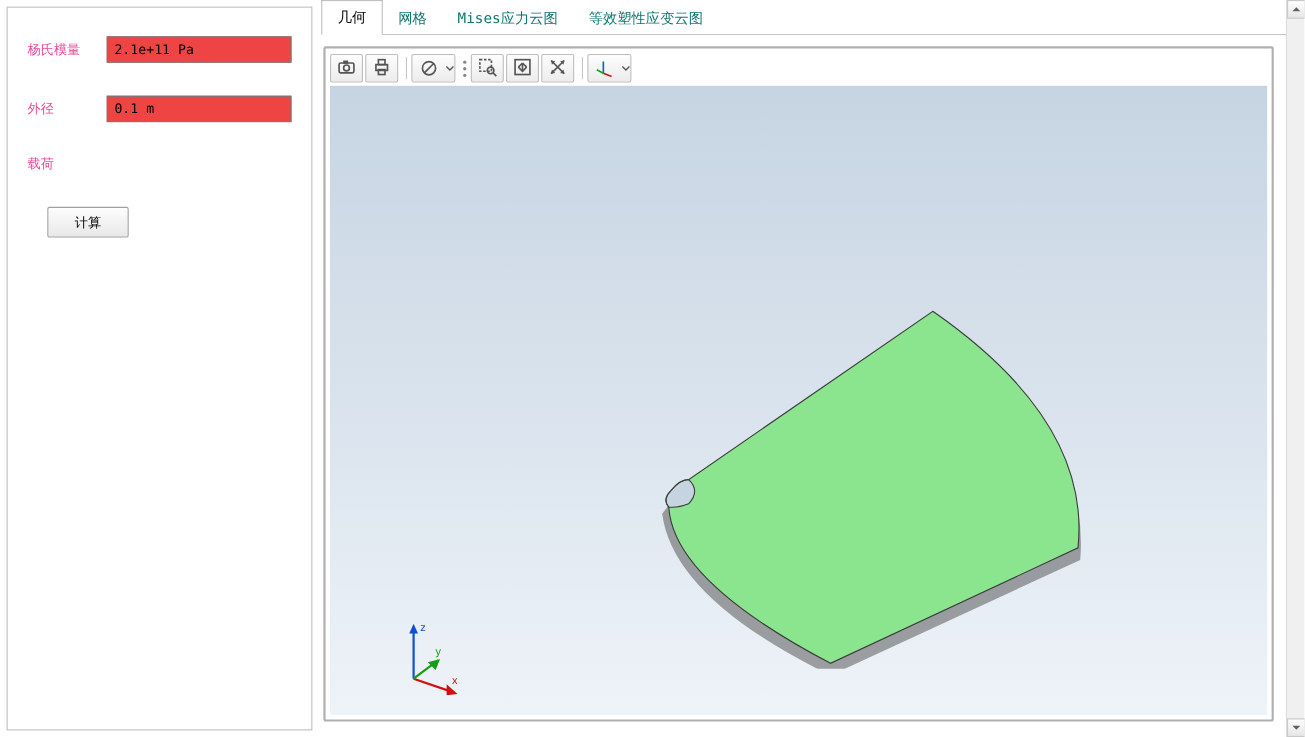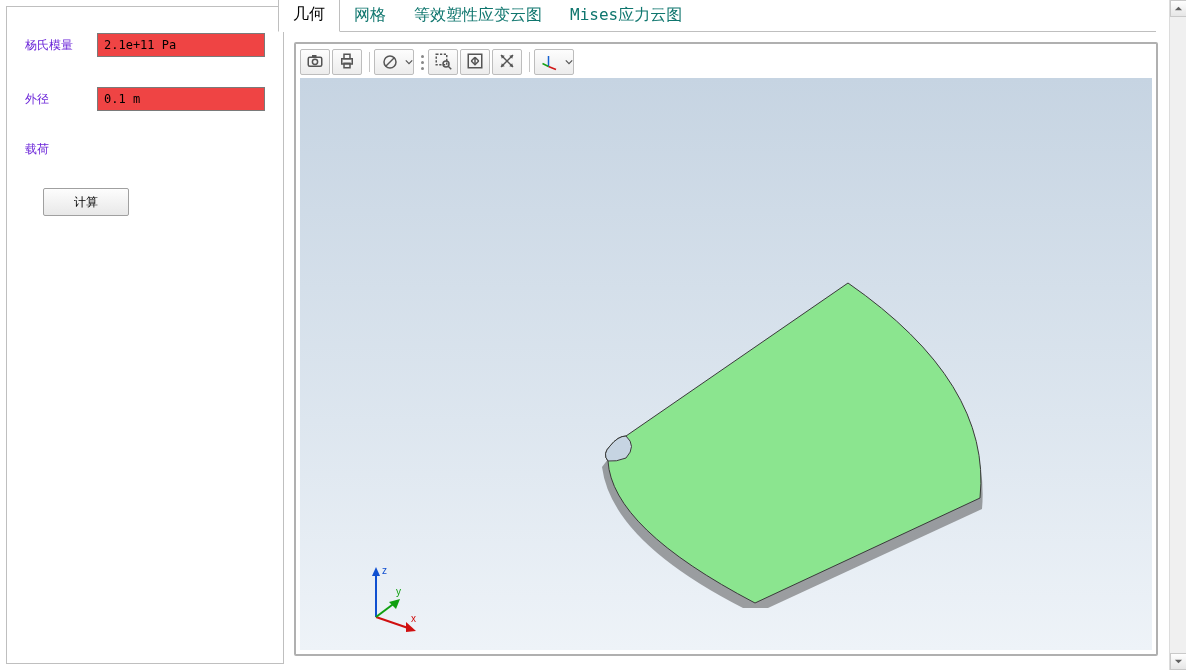--- a/index.html
+++ b/index.html
@@ -30,55 +30,55 @@
   }
   .row {
     display: flex;
     align-items: center;
     margin-bottom: 30px;
   }
   .row .lbl {
     width: 72px;
     font-family: "SimSun", sans-serif;
     font-size: 12px;
-    color: #6d28d9;
+    color: #ec4899;
   }
   .row input[type=text] {
     flex: 1;
     height: 24px;
     border: 1px solid #7a7a7a;
     padding: 2px 6px;
     font-family: "SimSun", monospace;
     font-size: 12px;
     background: #ef4444;
   }
   .calc-wrap {
     margin-top: 10px;
     padding-left: 18px;
   }
   .calc-btn {
-    width: 86px; height: 28px;
+    width: 74px; height: 28px;
     border: 1px solid #a0a0a0;
     background: linear-gradient(#fdfdfd, #e8e8e8);
     font-family: "SimSun", sans-serif;
     font-size: 12px;
     cursor: pointer;
     border-radius: 2px;
   }
   
   .tabs-bar {
     position: absolute;
-    left: 278px; top: 6px;
+    left: 292px; top: 6px;
     width: 878px; height: 26px;
     border-bottom: 1px solid #bfbfbf;
     display: flex;
     align-items: flex-end;
     gap: 0;
     font-family: "SimSun", monospace;
-    font-size: 16px;
+    font-size: 13px;
   }
   .tab {
     padding: 6px 14px;
     color: #0f766e;
     cursor: pointer;
     position: relative;
     top: 1px;
   }
   .tab.active {
     background: #fff;
@@ -201,22 +201,22 @@
 
       <div class="calc-wrap">
         <button class="calc-btn">计算</button>
       </div>
     </div>
   </div>
 
   <div class="tabs-bar">
     <div class="tab active">几何</div>
     <div class="tab">网格</div>
+    <div class="tab">Mises应力云图</div>
     <div class="tab">等效塑性应变云图</div>
-    <div class="tab">Mises应力云图</div>
   </div>
 
   <div class="view-wrap">
     <div class="toolbar-frame">
 
       <div class="viewport-toolbar">
 
         <div class="tbtn">
           <span>
             <svg viewBox="0 0 24 24">

